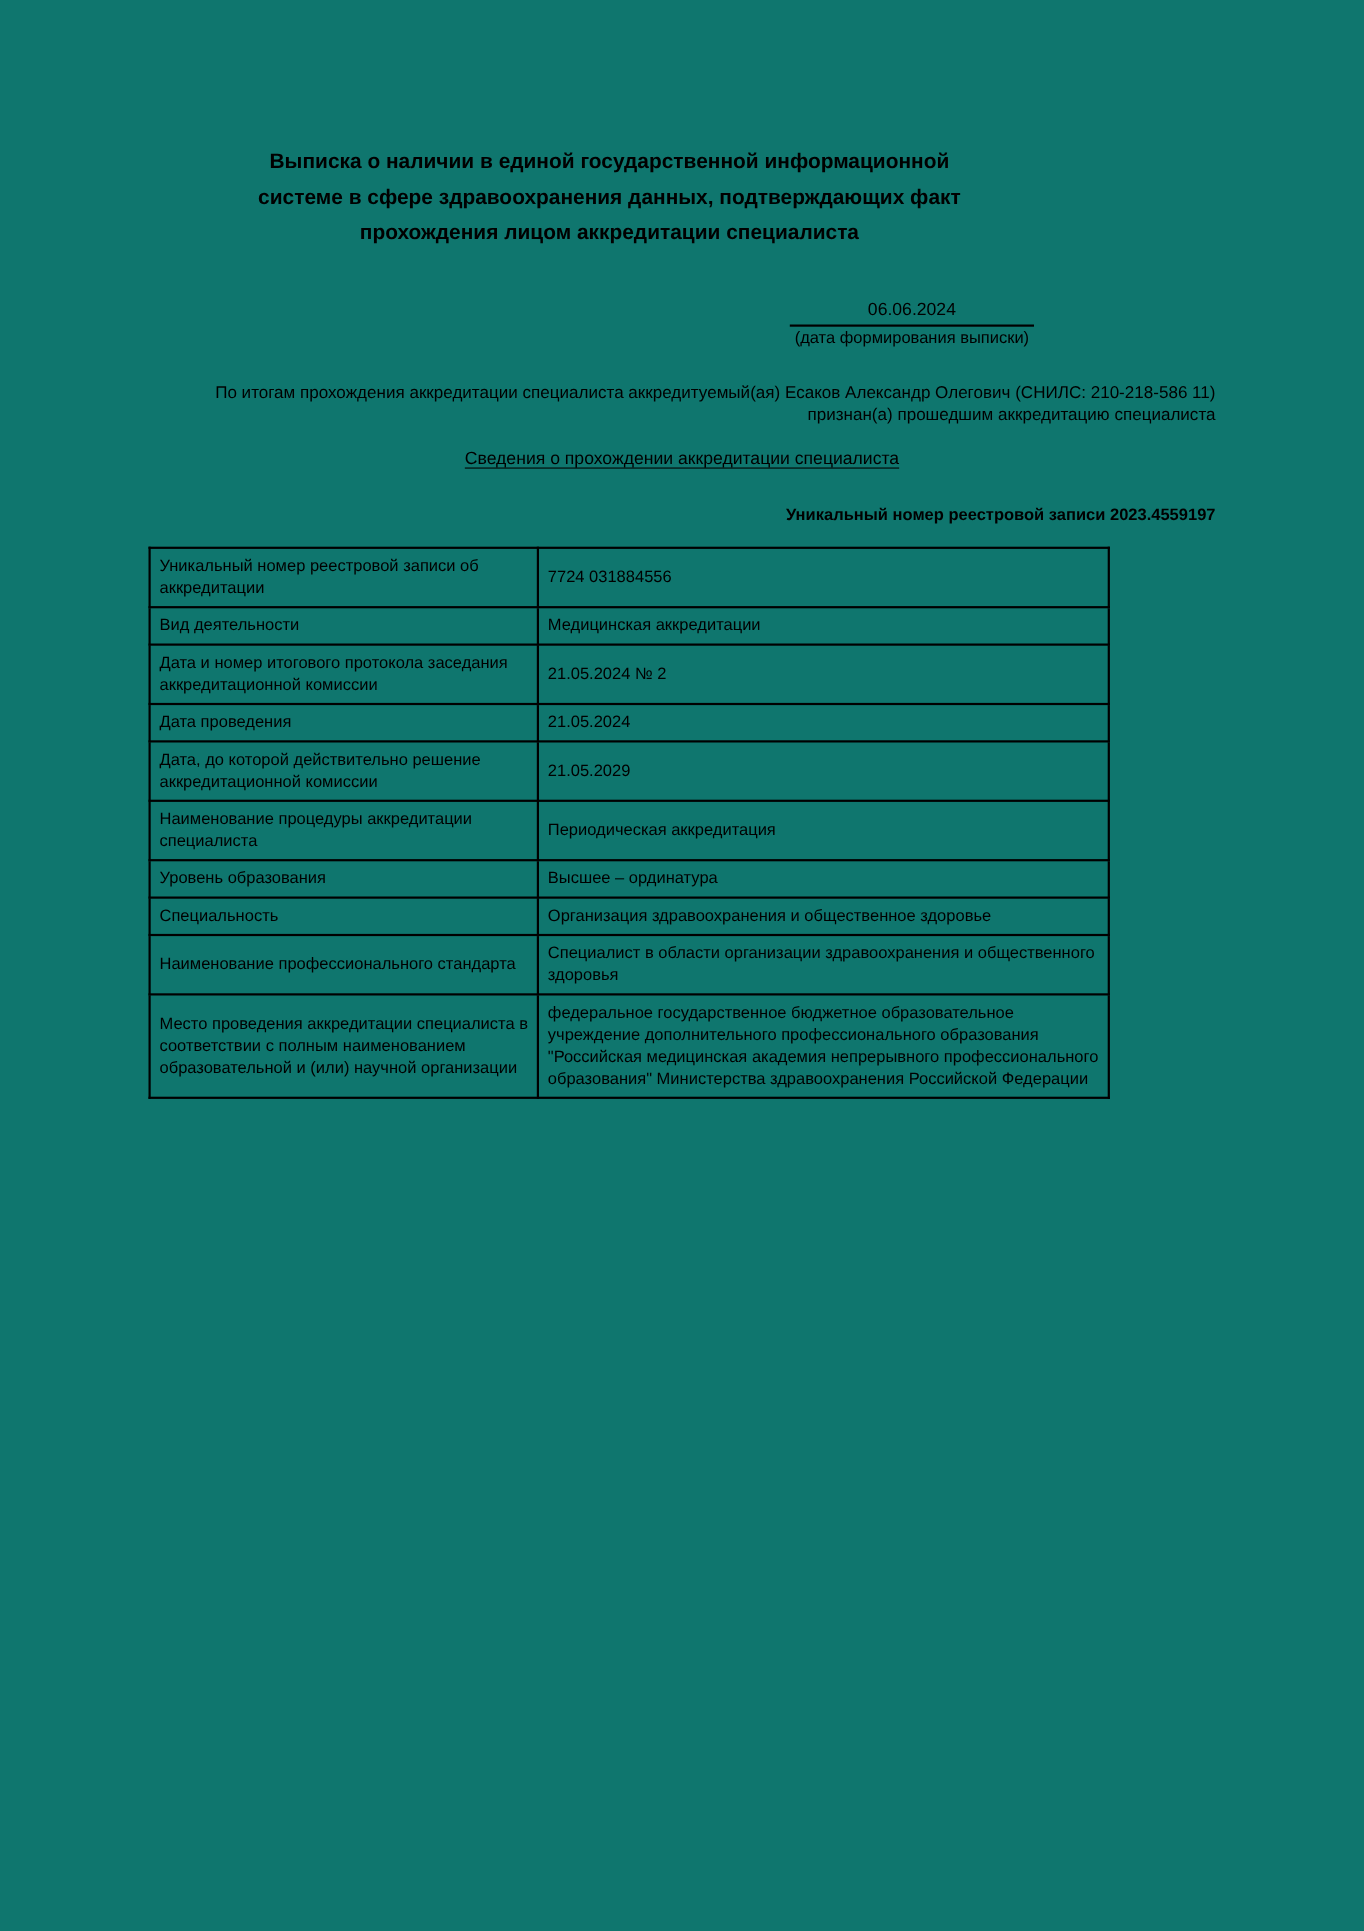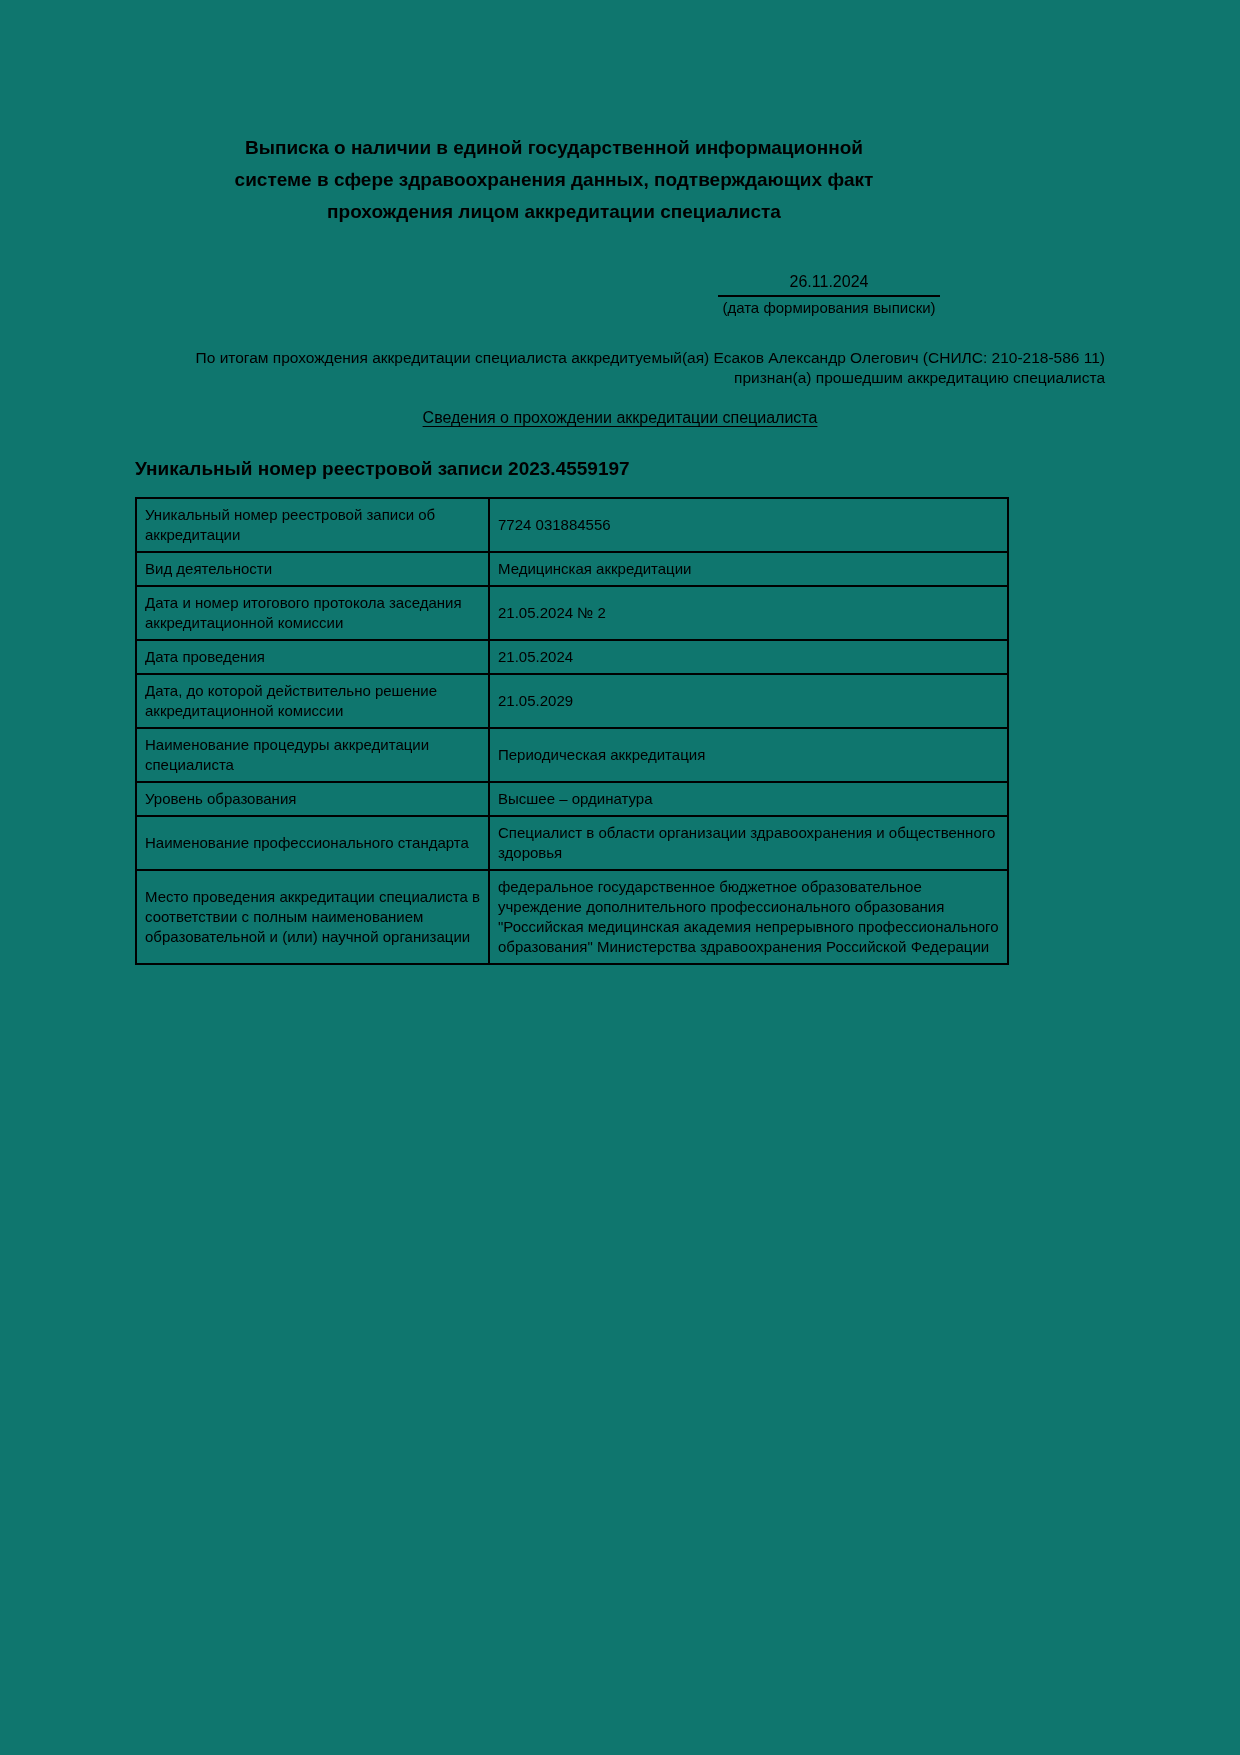--- a/index.html
+++ b/index.html
@@ -66,22 +66,22 @@
   }
   .section-heading span {
     text-decoration: underline;
     text-underline-offset: 3px;
   }
   .record-heading {
     position: absolute;
     top: 457px;
     left: 135px;
     width: 970px;
-    text-align: left;
-    font-size: 19px;
+    text-align: right;
+    font-size: 15px;
     font-weight: bold;
     line-height: 24px;
   }
   table.acc-table {
     position: absolute;
     top: 497px;
     left: 135px;
     width: 836px;
     border-collapse: collapse;
     table-layout: fixed;
@@ -102,21 +102,21 @@
 
 <div class="page">
 
   <div class="doc-title">
     <div>Выписка о наличии в единой государственной информационной</div>
     <div>системе в сфере здравоохранения данных, подтверждающих факт</div>
     <div>прохождения лицом аккредитации специалиста</div>
   </div>
 
   <div class="date-block">
-    <span class="date-value">26.11.2024</span>
+    <span class="date-value">06.06.2024</span>
     <span class="date-caption">(дата формирования выписки)</span>
   </div>
 
   <div class="intro">
     <div>По итогам прохождения аккредитации специалиста аккредитуемый(ая) Есаков Александр Олегович (СНИЛС: 210-218-586 11)</div>
     <div>признан(а) прошедшим аккредитацию специалиста</div>
   </div>
 
   <div class="section-heading">
     <span>Сведения о прохождении аккредитации специалиста</span>
@@ -148,20 +148,24 @@
       </tr>
       <tr>
         <td class="col-label">Наименование процедуры аккредитации специалиста</td>
         <td class="col-value">Периодическая аккредитация</td>
       </tr>
       <tr>
         <td class="col-label">Уровень образования</td>
         <td class="col-value">Высшее – ординатура</td>
       </tr>
       <tr>
+        <td class="col-label">Специальность</td>
+        <td class="col-value">Организация здравоохранения и общественное здоровье</td>
+      </tr>
+      <tr>
         <td class="col-label">Наименование профессионального стандарта</td>
         <td class="col-value">Специалист в области организации здравоохранения и общественного здоровья</td>
       </tr>
       <tr>
         <td class="col-label">Место проведения аккредитации специалиста в соответствии с полным наименованием образовательной и (или) научной организации</td>
         <td class="col-value">федеральное государственное бюджетное образовательное учреждение дополнительного профессионального образования "Российская медицинская академия непрерывного профессионального образования" Министерства здравоохранения Российской Федерации</td>
       </tr>
     </tbody>
   </table>
 

